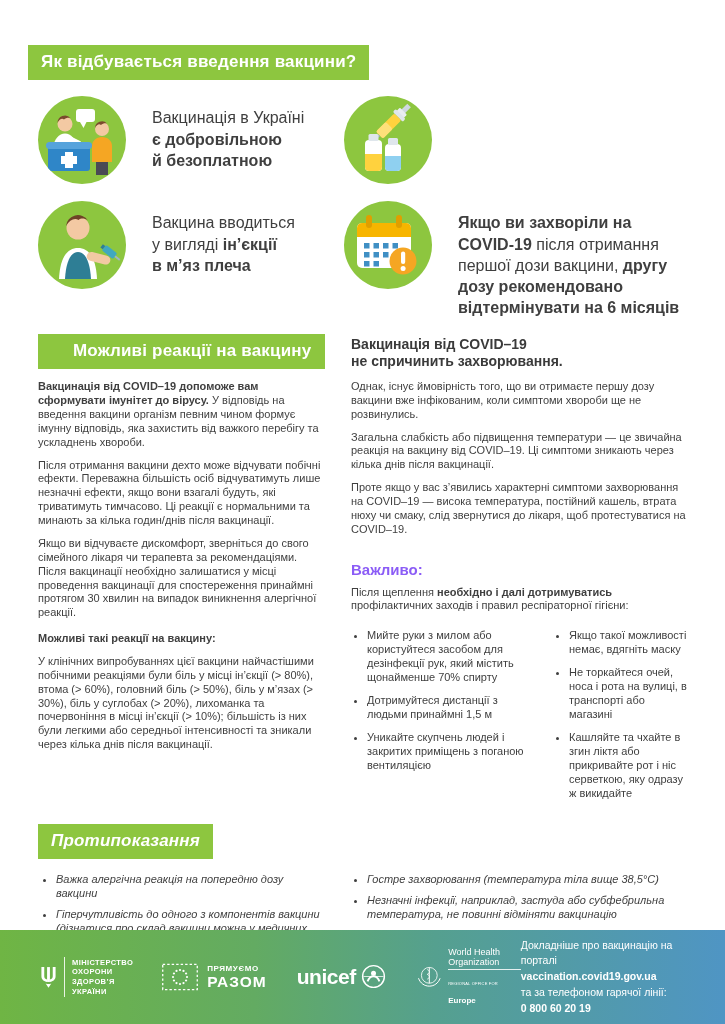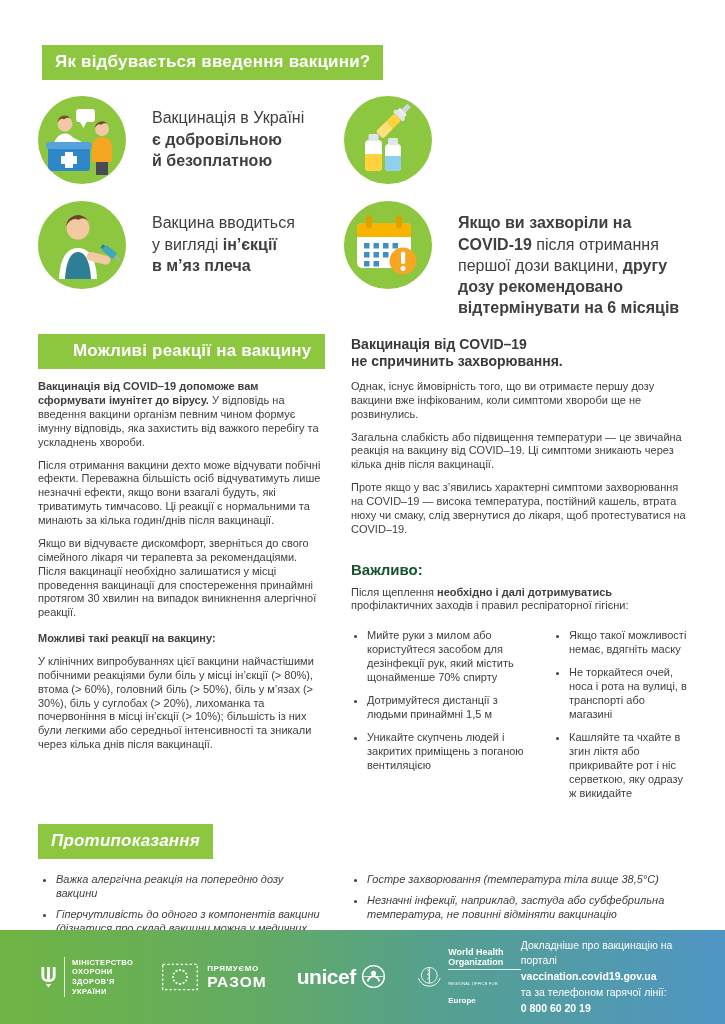--- a/index.html
+++ b/index.html
@@ -11,21 +11,21 @@
     color:#3f3f3f;
   }
   .b { font-weight:bold; }
 
   
   .g-banner {
     display:inline-block; background:#8dc63f; color:#fff;
     font-weight:bold; font-size:17px; line-height:1.2;
     padding:7px 13px 8px 13px; letter-spacing:.2px;
   }
-  .top-banner { margin:45px 0 0 42px;text-align:right; }
+  .top-banner { margin:45px 0 0 28px;text-align:right; }
 
   
   .info-grid {
     display:grid; grid-template-columns:306px 1fr;
     margin:14px 35px 0 38px;
   }
   .info-item { display:flex; gap:26px; min-height:105px; align-items:flex-start; }
   .info-icon {
     width:88px; height:88px; border-radius:50%; background:#8dc63f;
     flex:none; overflow:hidden; margin-top:2px;
@@ -42,21 +42,21 @@
   .col-right { flex:1; min-width:0; }
   .col-left .g-banner { display:block;padding-left:35px; }
   .col-left p, .col-right p { font-size:11px; line-height:1.26; margin-top:9px; }
   .col-left p.first { margin-top:11px; }
   .sub-heading { font-weight:bold; font-size:11.5px; margin-top:12px !important; }
 
   .nd-heading {
     font-size:14px; font-weight:bold; color:#3a3a3a;
     line-height:1.25; white-space:pre-line; margin-top:2px;
   }
-  .imp-heading { font-size:15px; font-weight:bold; color:#14532d; margin-top:24px; }
+  .imp-heading { font-size:15px; font-weight:bold; color:#8b5cf6; margin-top:24px; }
   .imp-intro { white-space:pre-line; margin-top:8px !important; }
   .imp-cols { display:flex; gap:20px; margin-top:16px; }
   .imp-col-a { width:182px; flex:none; }
   .imp-col-b { flex:1; }
   ul { list-style:disc outside; padding-left:16px; }
   li { font-size:11px; line-height:1.27; margin-bottom:9px; }
 
   
   .contra { margin:14px 35px 0 38px;font-style:italic; }
   .contra-cols { display:flex; margin-top:14px; }
@@ -77,21 +77,21 @@
   .moh-text { font-size:7.5px; font-weight:bold; line-height:1.3; letter-spacing:.4px; }
   .eu { gap:8px; margin-left:28px; }
   .eu svg { width:38px; height:28px; }
   .eu-small { display:block; font-size:8px; font-weight:bold; letter-spacing:.6px; }
   .eu-big { display:block; font-size:15.5px; font-weight:bold; letter-spacing:1px; }
   .unicef { gap:5px; margin-left:30px; }
   .unicef-word { font-size:21px; font-weight:bold; letter-spacing:-.5px; }
   .unicef svg { width:25px; height:25px; margin-top:-2px; }
   .who { gap:6px; margin-left:30px; }
   .who svg { width:30px; height:30px; }
-  .who-lines { font-size:9px; font-weight:bold; line-height:1.15; }
+  .who-lines { font-size:9px; font-weight:normal; line-height:1.15; }
   .who-region { border-top:1px solid rgba(255,255,255,.85); margin-top:2px; padding-top:1px; }
   .who-region-prefix { font-size:4px; font-weight:normal; letter-spacing:.2px; }
   .who-region-name { font-size:8px; font-weight:bold; }
   .footer-info {
     margin-left:auto; font-size:10.5px; line-height:1.5;
     white-space:pre-line; max-width:235px;
   }
 </style>
 </head>
 <body>

